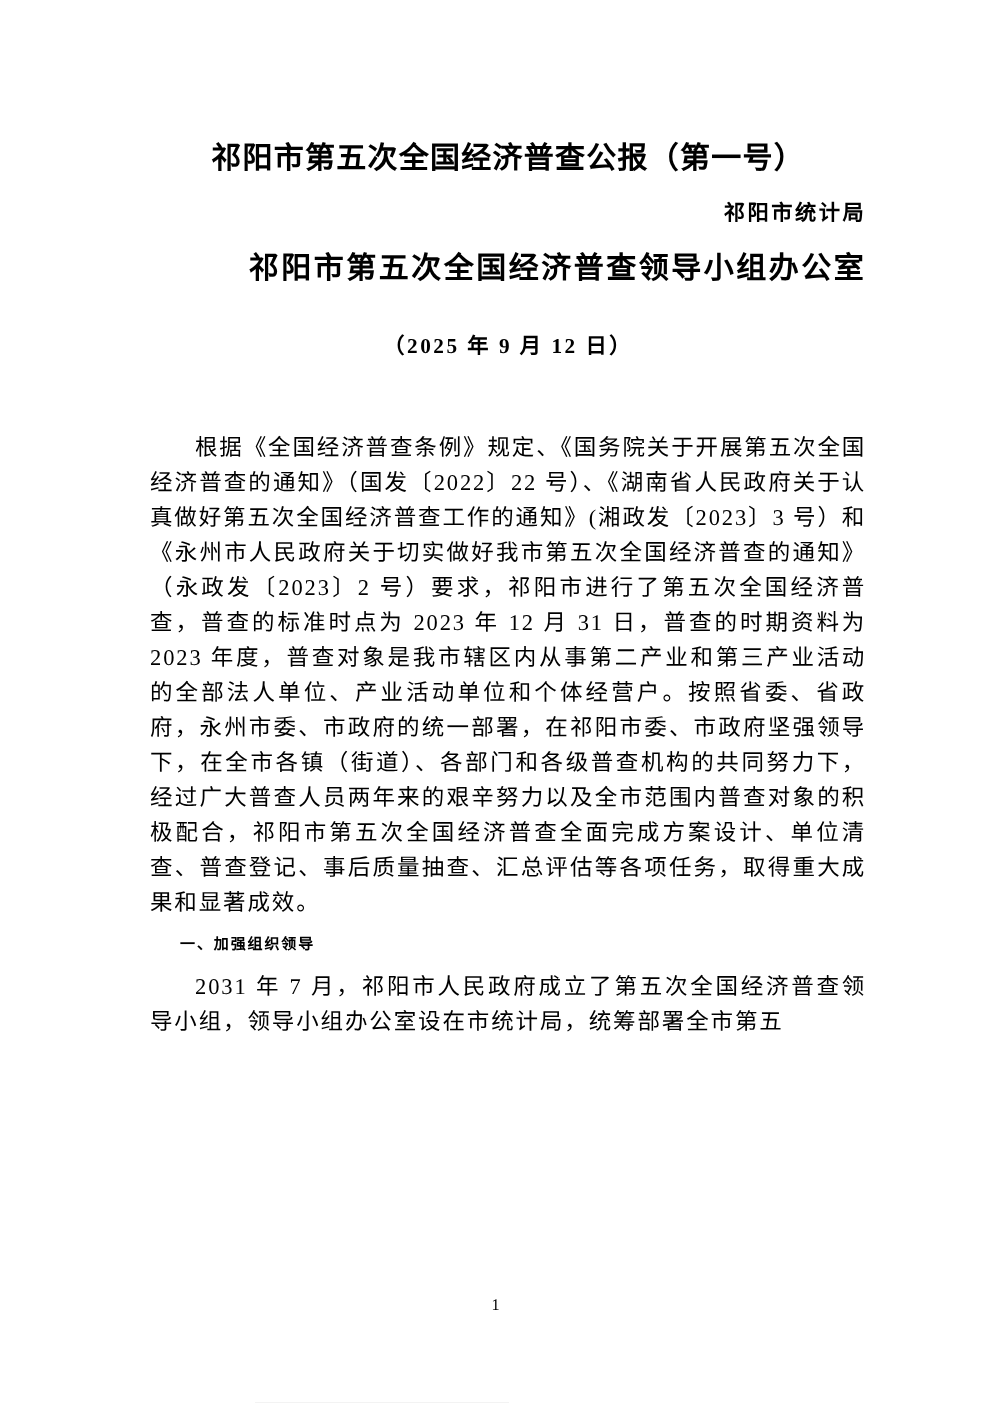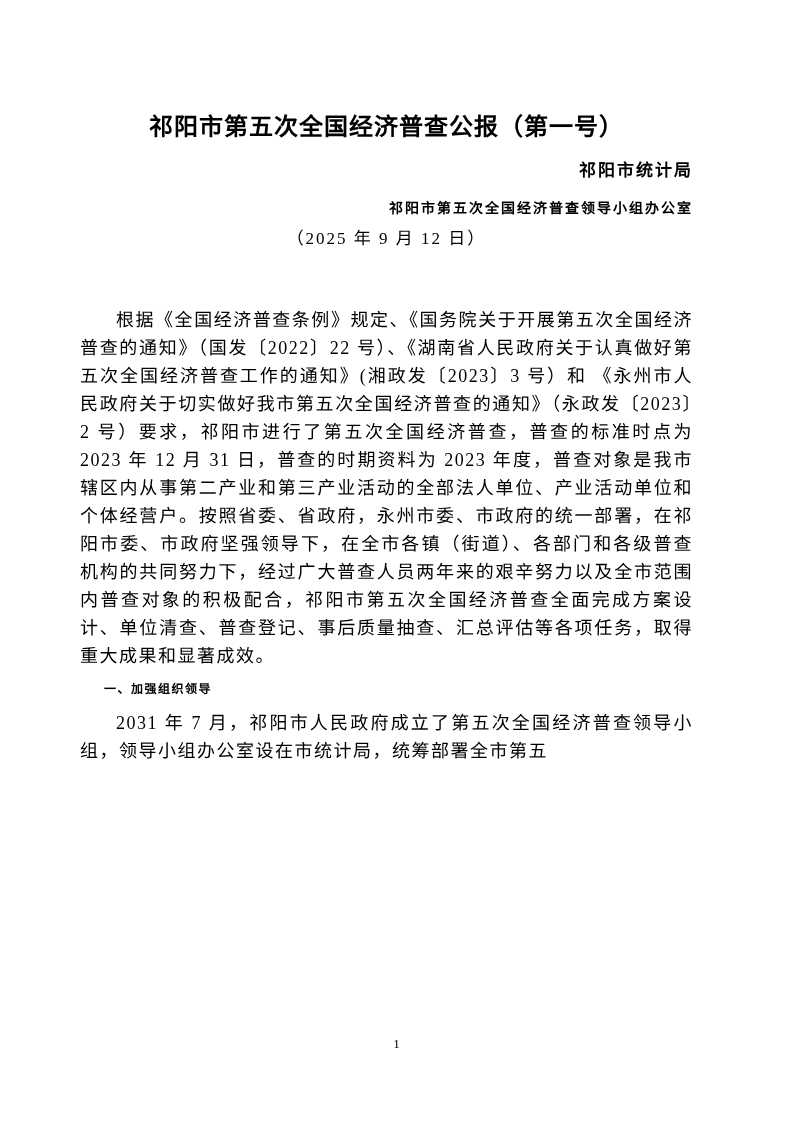--- a/index.html
+++ b/index.html
@@ -8,21 +8,21 @@
     background: #e9e9e9;
     font-family: "Liberation Serif", "DejaVu Serif", serif;
   }
   .page {
     position: relative;
     width: 793px;
     height: 1122px;
     margin: 0 auto;
     background: #ffffff;
     box-sizing: border-box;
-    padding: 112px 100px 0 80px;
+    padding: 112px 100px 0 120px;
     color: #000000;
     overflow: hidden;
   }
   .doc-title {
     font-size: 24px;
     font-weight: bold;
     text-align: center;
     letter-spacing: 1px;
     margin: 0 0 16px 0;
     line-height: 1.3;
@@ -37,26 +37,26 @@
   }
   .issuer-line {
     font-size: 17px;
     font-weight: bold;
     text-align: right;
     letter-spacing: 2px;
     margin: 0 0 16px 0;
     line-height: 1.4;
   }
   .issuer-line.wide {
-    font-size: 14px;
-    margin-bottom: 8px;
+    font-size: 24px;
+    margin-bottom: 32px;
   }
   .date-line {
     font-size: 17px;
-    font-weight: normal;
+    font-weight: bold;
     text-align: center;
     letter-spacing: 2px;
     margin: 0;
     line-height: 1.4;
   }
   .body-block {
     margin-top: 56px;
   }
   .body-para {
     font-size: 18px;

